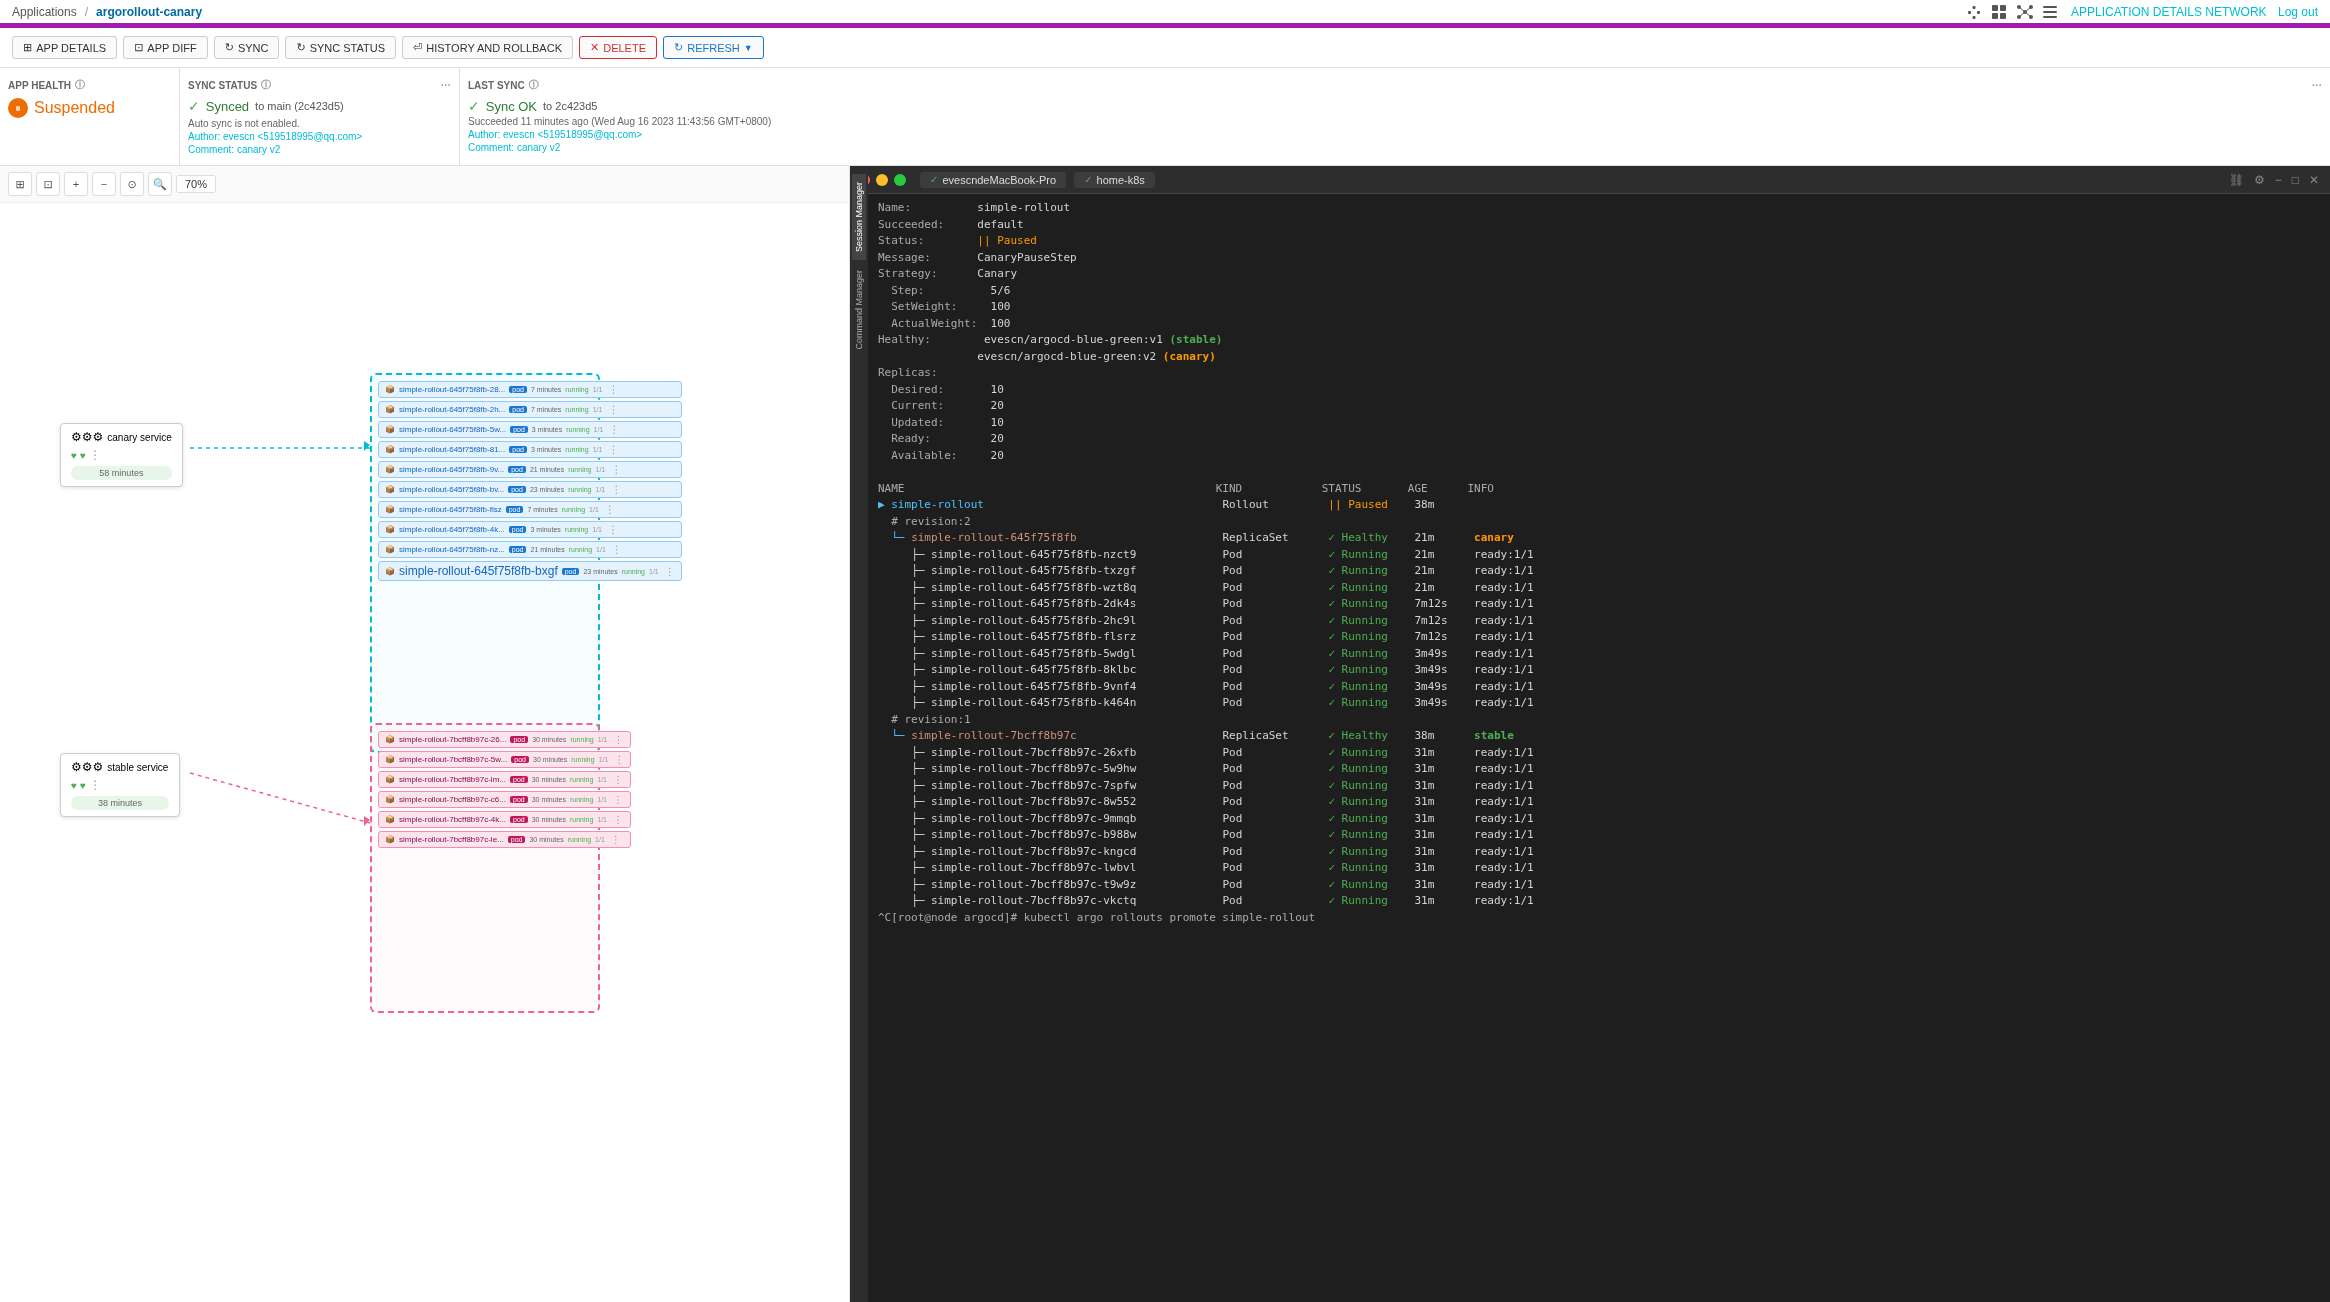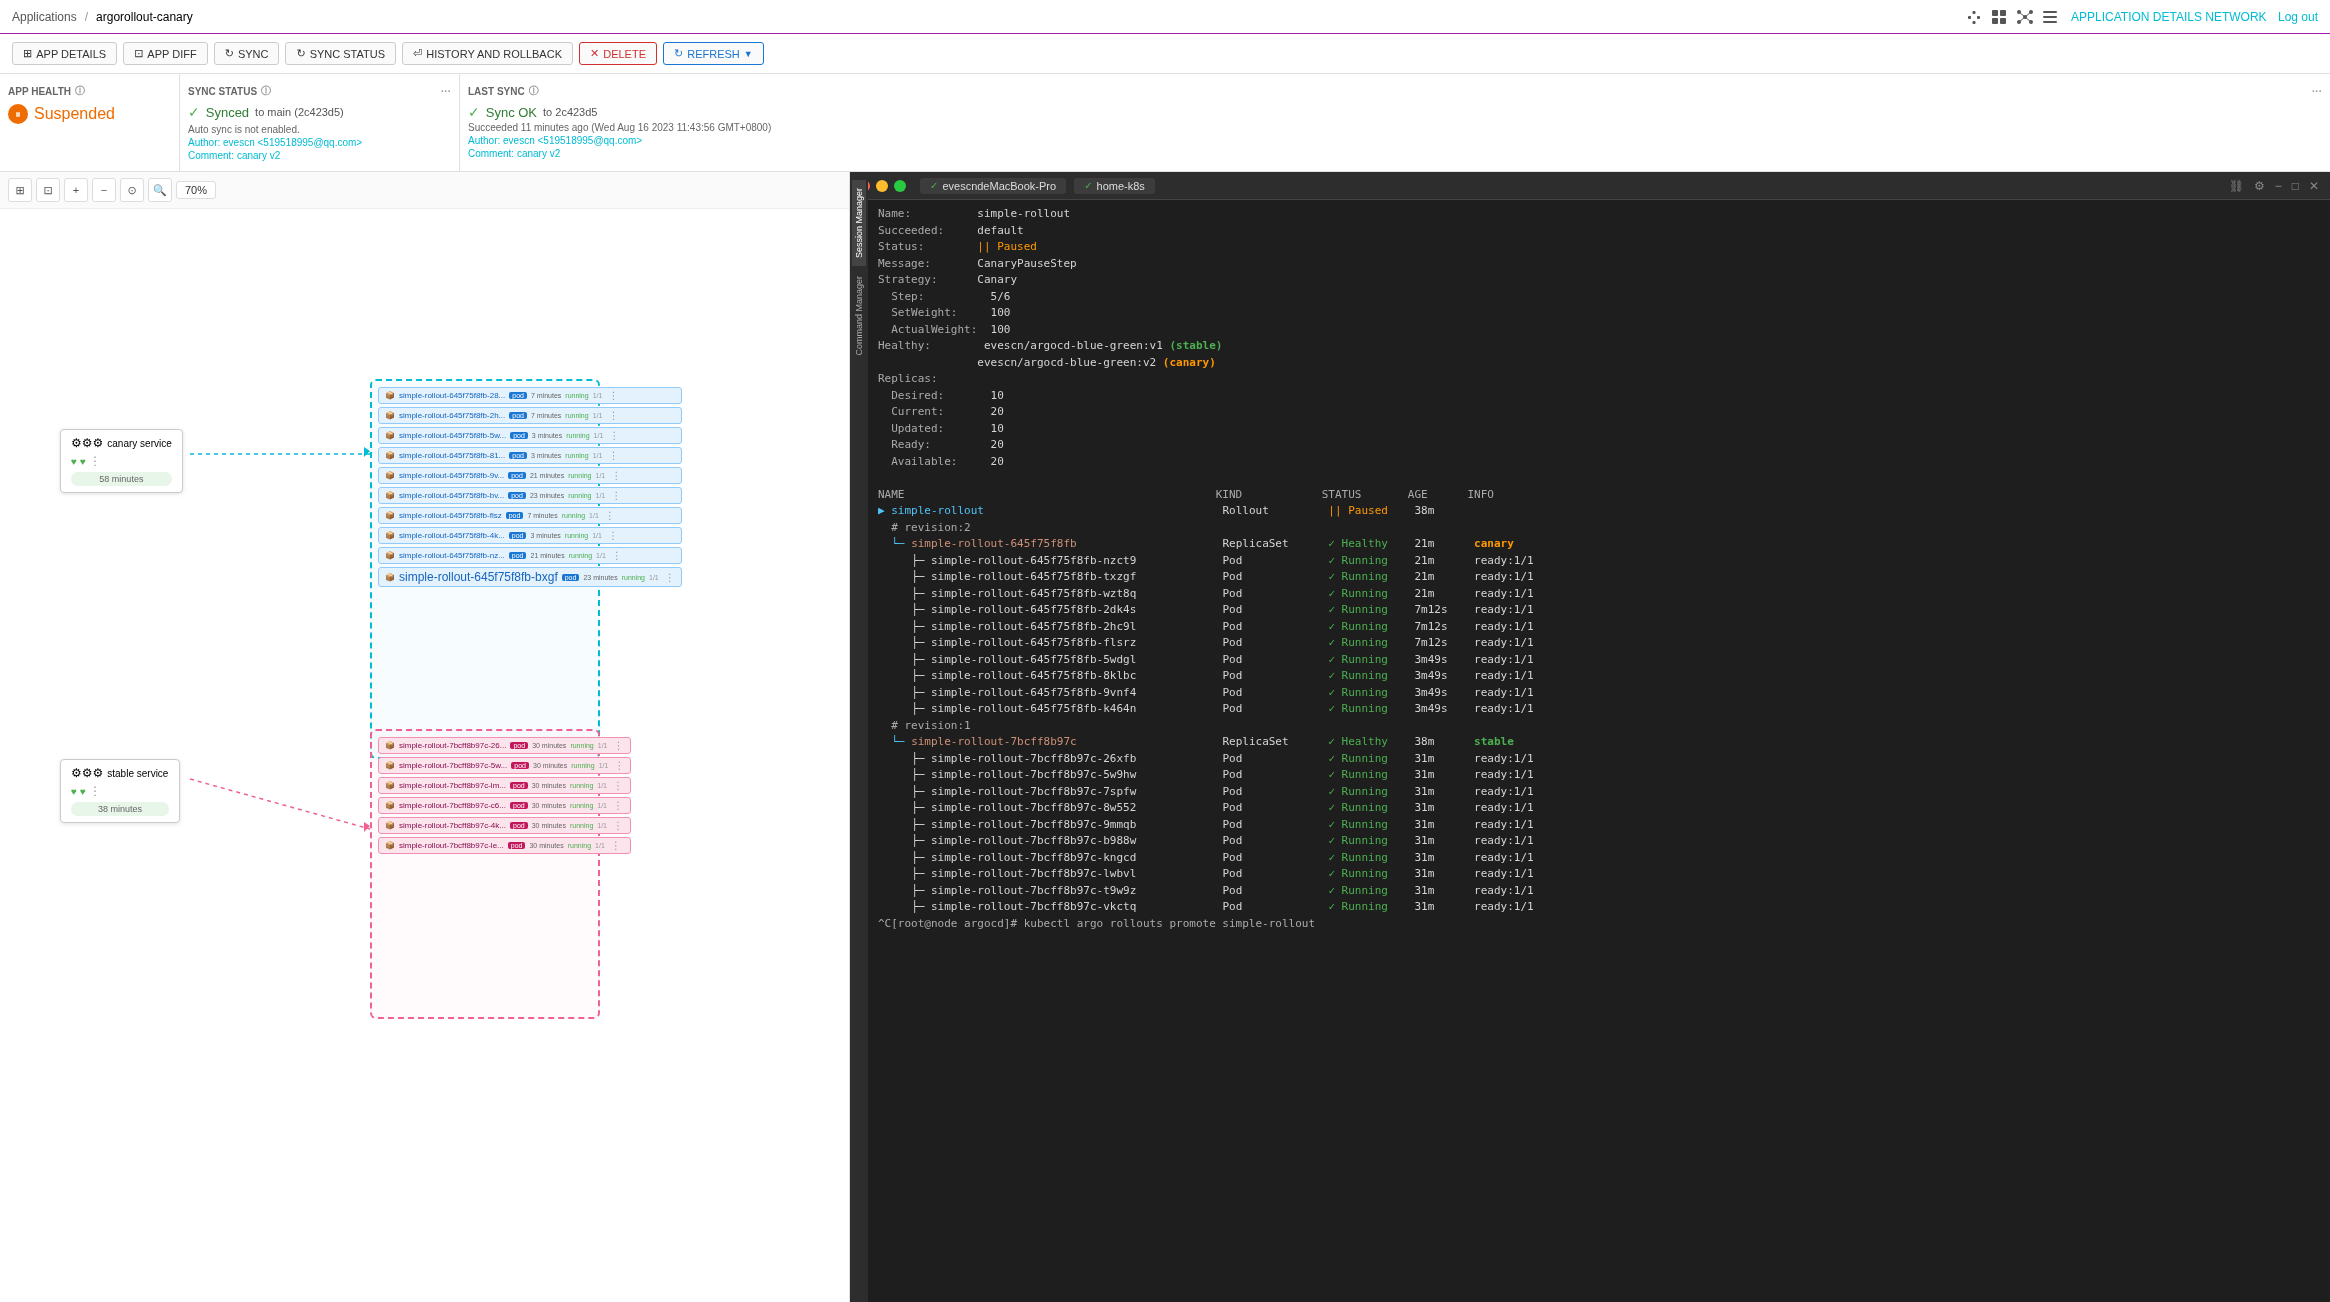--- a/index.html
+++ b/index.html
@@ -1,27 +1,27 @@
 <!DOCTYPE html>
 <html><head>
   <meta charset="utf-8">
   <style>
     * { box-sizing: border-box; margin: 0; padding: 0; }
     body { font-family: -apple-system, BlinkMacSystemFont, 'Segoe UI', sans-serif; font-size: 12px; background: #f5f5f5; overflow: hidden; }
 
     
     .top-nav {
       display: flex; align-items: center; justify-content: space-between;
-      background: #fff; border-bottom: 1px solid #a21caf;
-      padding: 0 12px; height: 34px;
+      background: #fff; border-bottom: 5px solid #a21caf;
+      padding: 0 12px; height: 28px;
     }
     .top-nav-left { display: flex; align-items: center; gap: 8px; }
     .top-nav-left a { color: #555; text-decoration: none; font-size: 12px; }
     .top-nav-left .sep { color: #999; }
-    .breadcrumb-app { color: #000000; font-weight: 400; }
+    .breadcrumb-app { color: #0369a1; font-weight: 700; }
     .top-nav-right { color: #00bcd4; font-size: 12px; font-weight: 500; display: flex; align-items: center; gap: 4px; }
 
     
     .toolbar {
       display: flex; align-items: center; gap: 6px;
       background: #fff; border-bottom: 1px solid #e0e0e0;
       padding: 6px 12px; height: 40px;
     }
     .btn {
       display: flex; align-items: center; gap: 4px;

